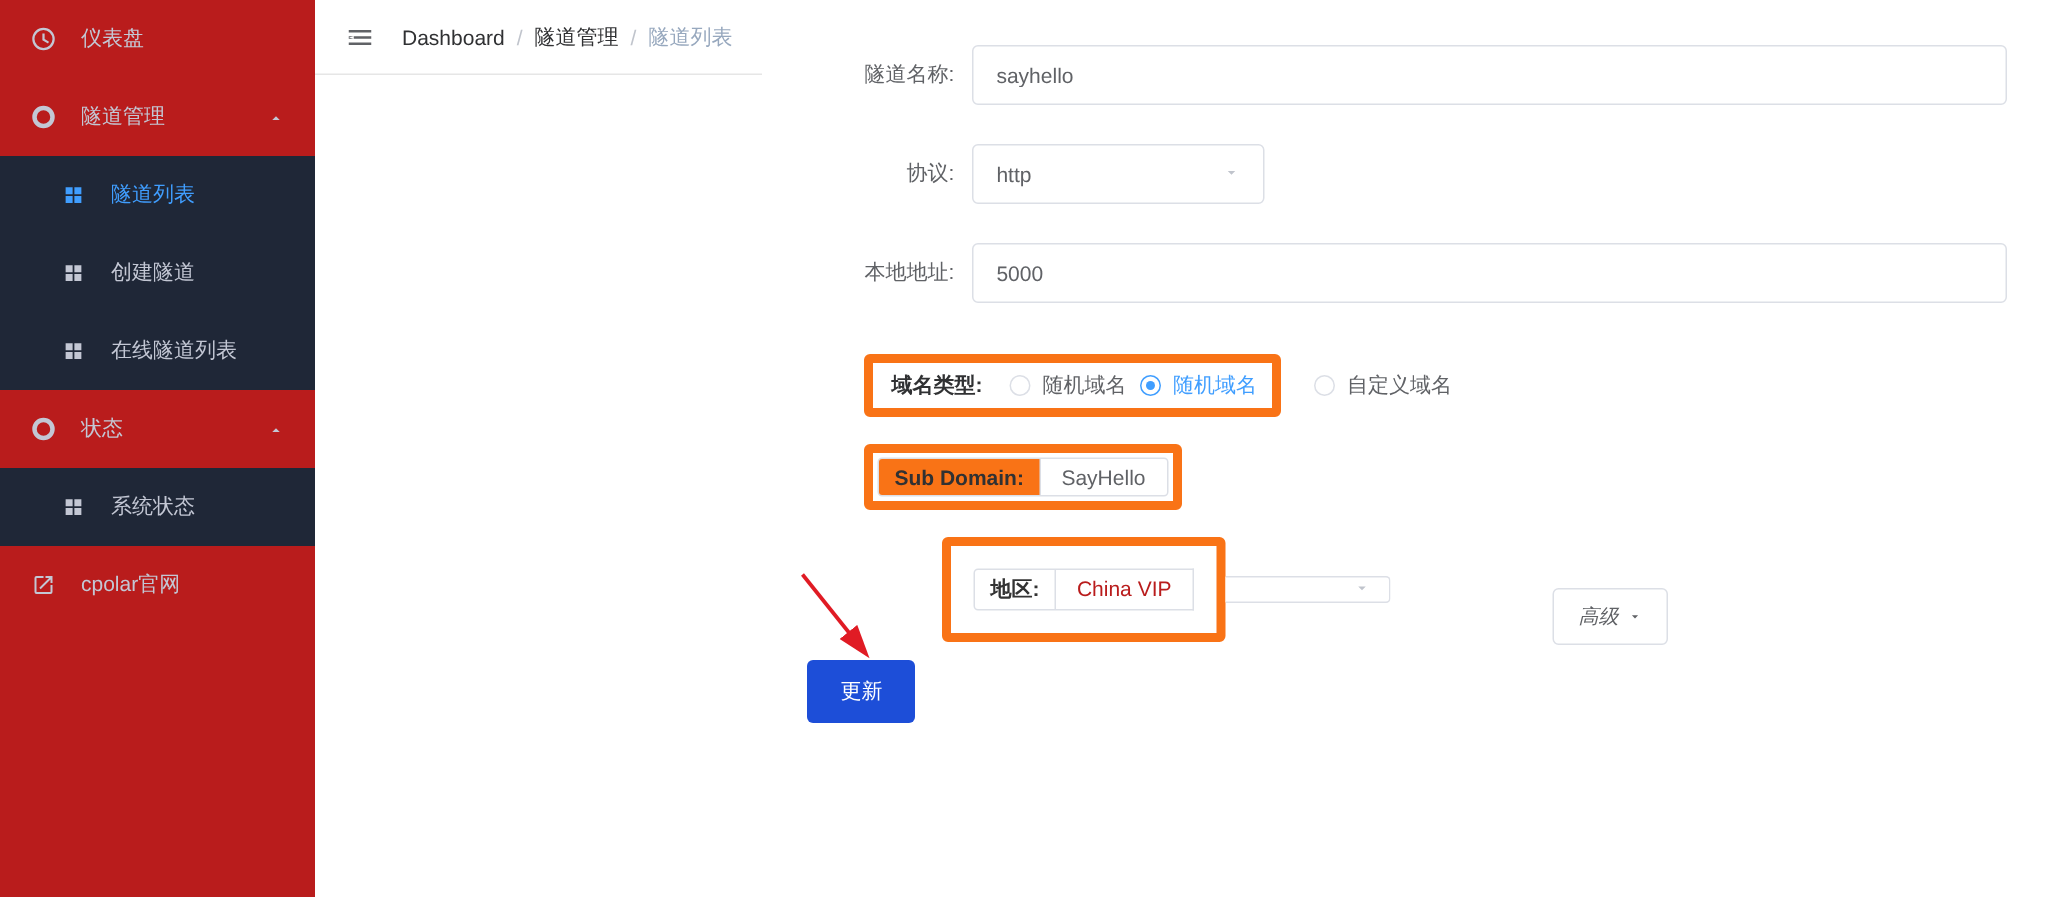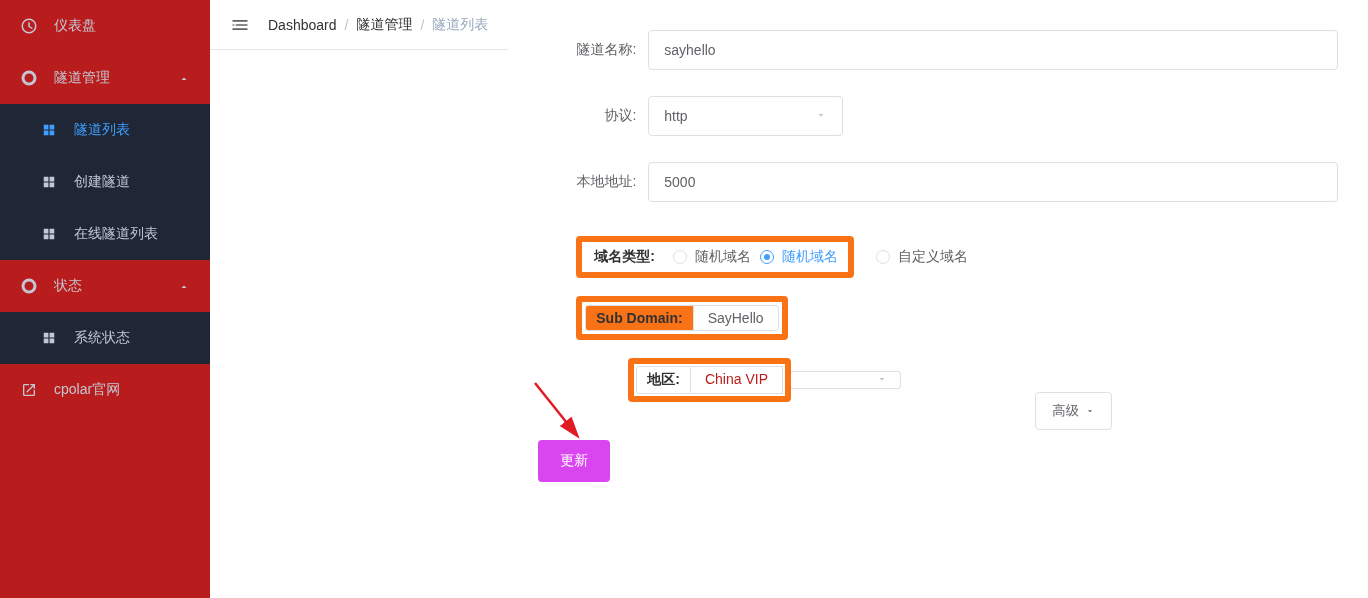--- a/index.html
+++ b/index.html
@@ -45,23 +45,23 @@
     
     .subdomain-group { display: inline-flex; border: 1px solid #dcdfe6; border-radius: 3px; overflow: hidden; }
     .subdomain-label { padding: 4px 10px; border-right: 1px solid #dcdfe6; background: #f97316; font-weight: 600; color: #303133; }
     .subdomain-value { padding: 4px 14px; color: #606266; }
     
     .region-group { display: inline-flex; align-items: stretch; }
     .region-label-box { border: 1px solid #dcdfe6; border-radius: 3px 0 0 3px; padding: 4px 10px; font-weight: 600; background: #fff; }
     .region-value-box { border: 1px solid #dcdfe6; border-left: none; padding: 4px 14px; color: #b91c1c; }
     .region-select-rest { border: 1px solid #dcdfe6; border-left: none; border-radius: 0 3px 3px 0; width: 110px; display: flex; align-items: center; justify-content: flex-end; padding-right: 12px; background: #fff; }
     
-    .adv-btn { position: absolute; right: 256px; top: 392px; border: 1px solid #dcdfe6; border-radius: 4px; padding: 9px 16px; background: #fff; cursor: pointer; display: flex; align-items: center; gap: 6px; color: #606266; }
-    
-    .update-btn { position: absolute; left: 30px; top: 440px; background: #d946ef; color: #fff; border: none; border-radius: 4px; padding: 12px 22px; font-size: 14px; cursor: pointer; }
+    .adv-btn { position: absolute; right: 256px; top: 392px; border: 1px solid #dcdfe6; border-radius: 4px; padding: 9px 16px; background: #fff; cursor: pointer; display: flex; align-items: center; gap: 6px; color: #606266; font-style: italic; }
+    
+    .update-btn { position: absolute; left: 30px; top: 440px; background: #1d4ed8; color: #fff; border: none; border-radius: 4px; padding: 12px 22px; font-size: 14px; cursor: pointer; }
     
     .arrow { position: absolute; left: 22px; top: 378px; pointer-events: none; }
   </style>
 </head>
 <body>
 
 <div class="layout">
   <aside class="sidebar">
     <div class="menu-item">
       <span class="icon">
@@ -211,21 +211,21 @@
         <div class="highlight-box highlight-row-2" style="padding:3px;">
           <div class="subdomain-group">
             <span class="subdomain-label">Sub Domain:</span>
             <span class="subdomain-value">SayHello</span>
           </div>
         </div>
       </div>
 
       <div class="form-row">
         <div style="width: 90px;"></div>
-        <div class="highlight-box" style="padding:2px;">
+        <div class="highlight-box" style="padding:15px;">
           <div class="region-group">
             <span class="region-label-box">地区:</span>
             <span class="region-value-box">China VIP</span>
           </div>
         </div>
         <div class="region-select-rest">
           <span>
             <svg width="12" height="12" viewBox="0 0 24 24" fill="#c0c4cc">
                 <path d="M7 10l5 5 5-5z"></path>
               </svg>

